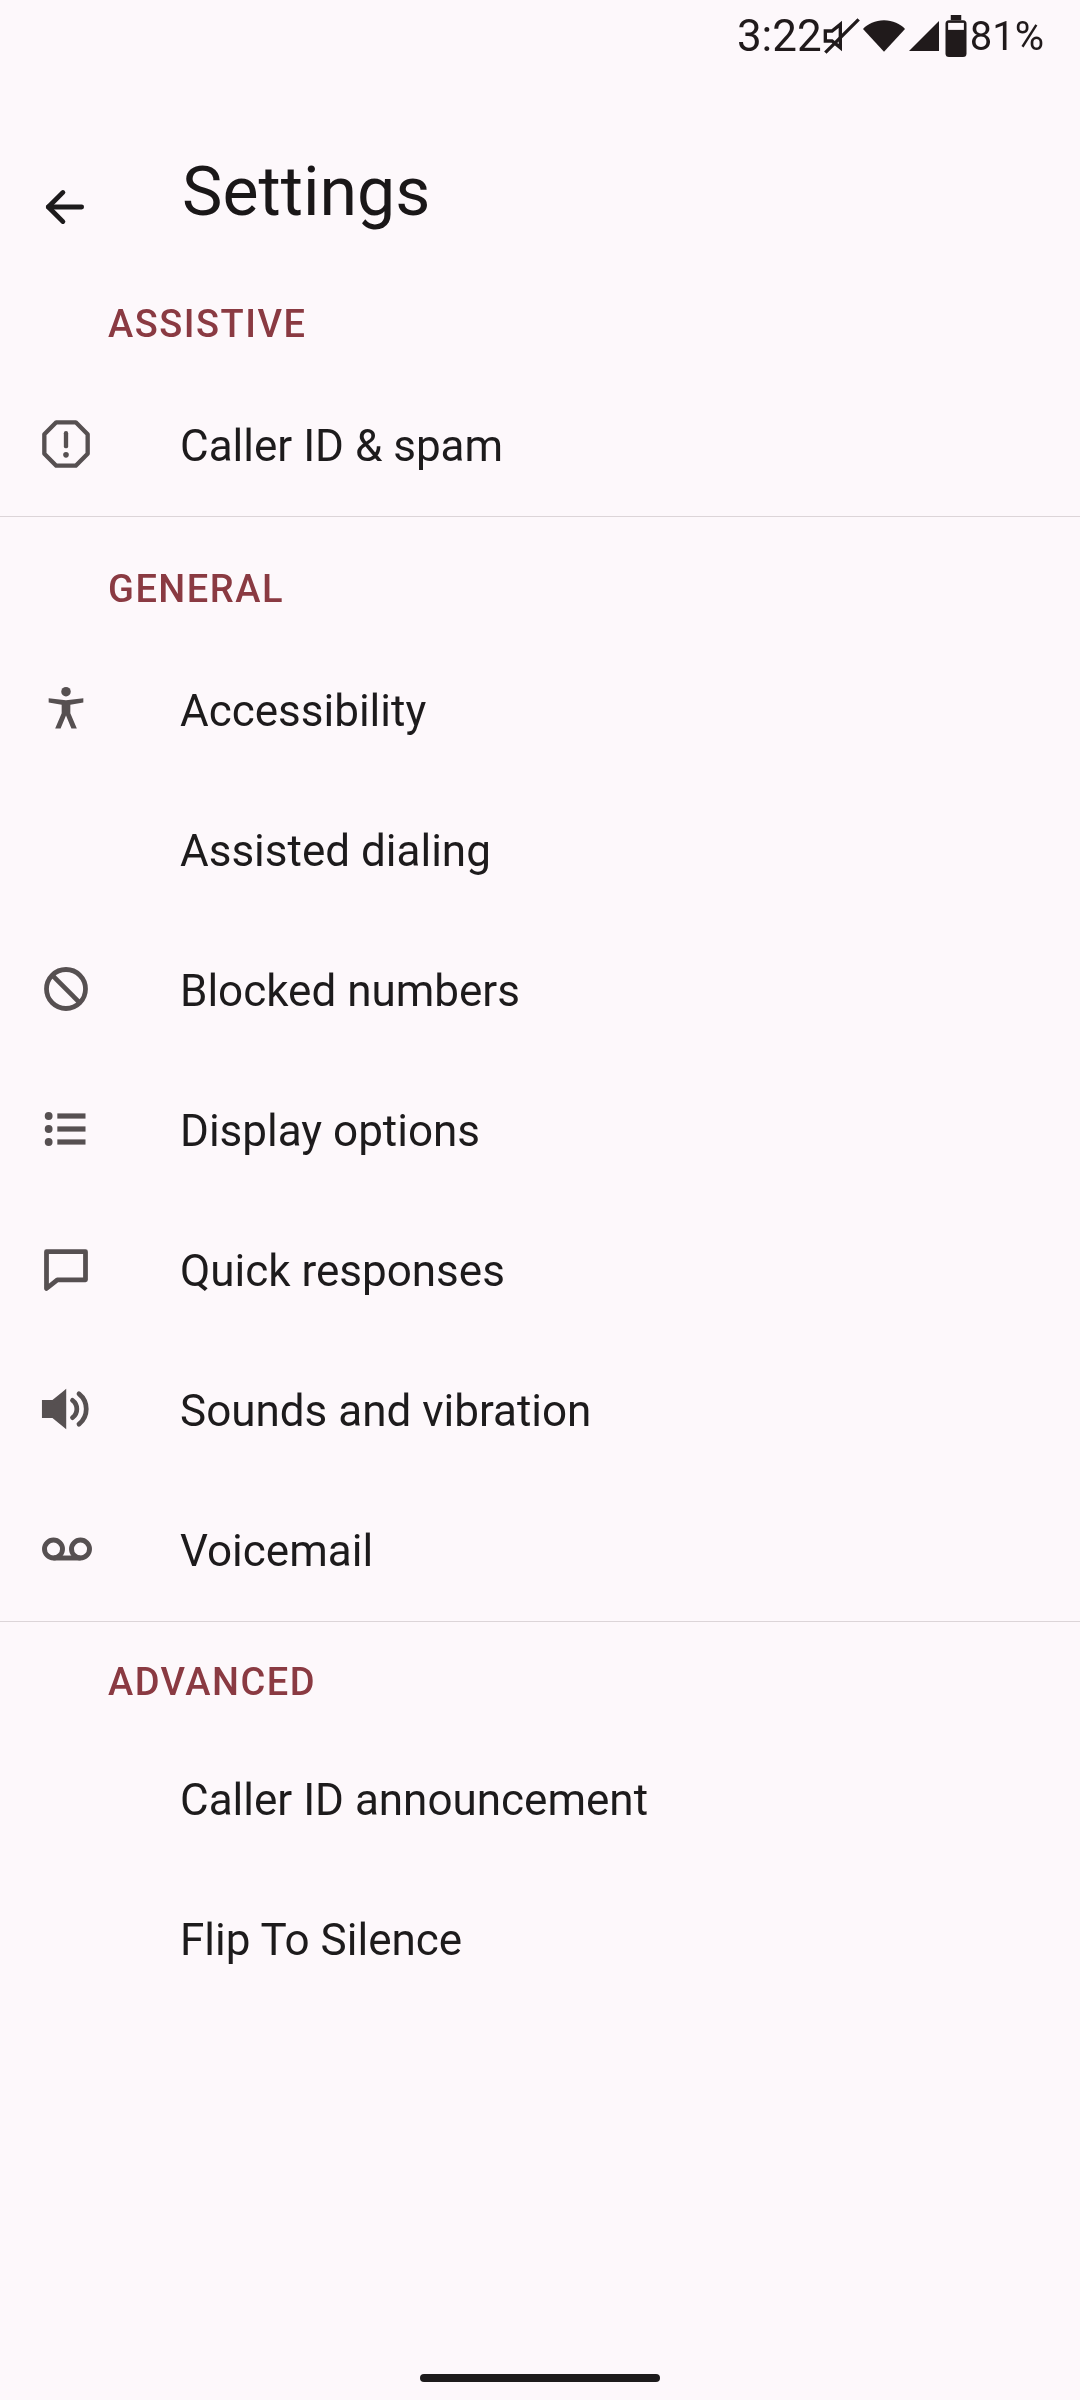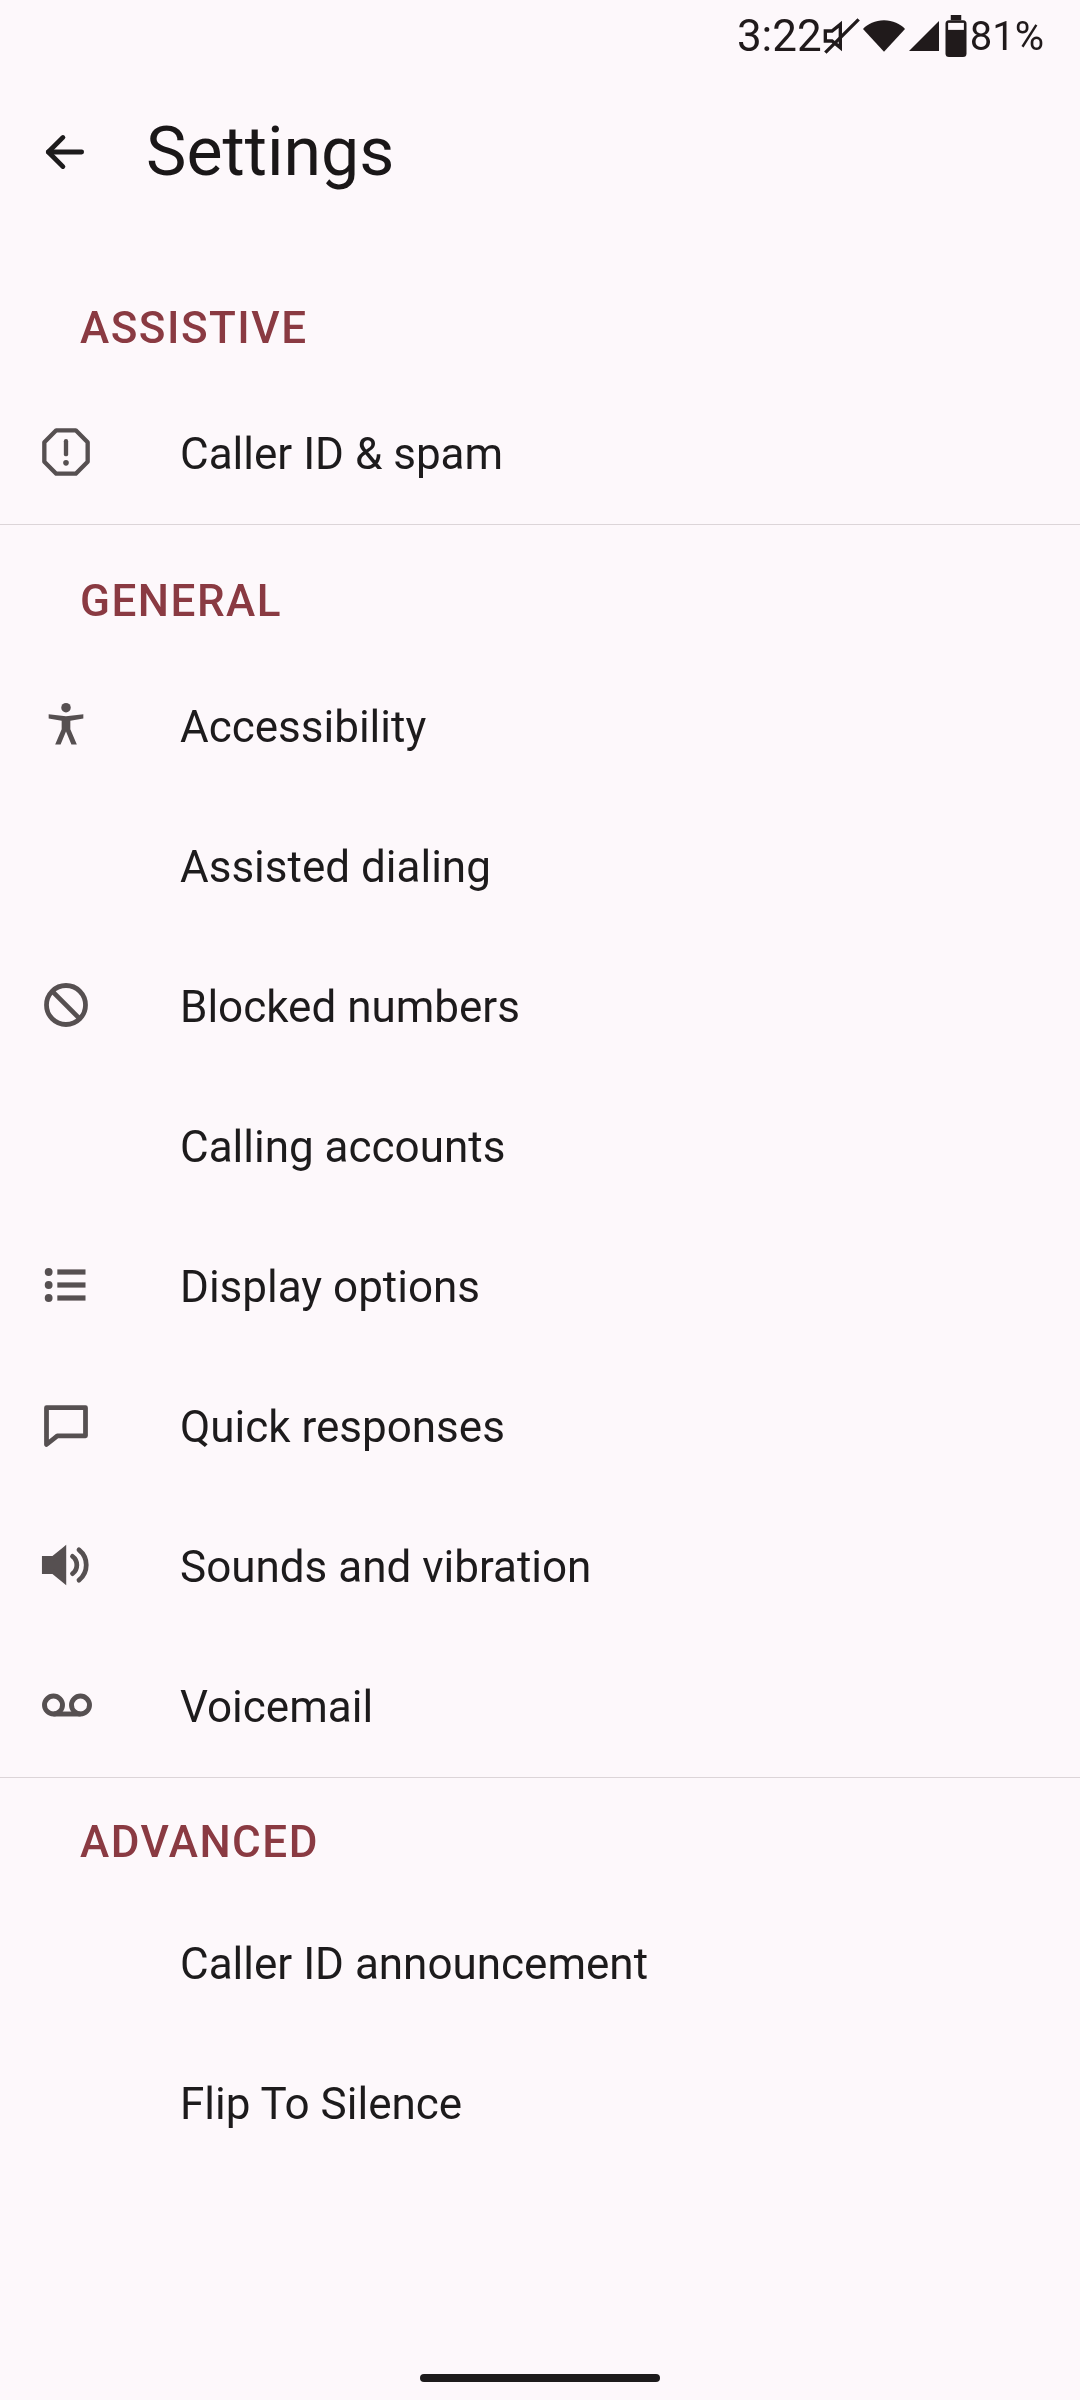--- a/index.html
+++ b/index.html
@@ -1,24 +1,24 @@
 <!DOCTYPE html>
 <html><head>
 <meta charset="utf-8">
 <style>
   * { box-sizing: border-box; margin: 0; padding: 0; }
   html, body { width: 1080px; height: 2400px; background: #fdf8fb; font-family: Roboto, "Segoe UI", Arial, sans-serif; color: #1d1b1c; overflow: hidden; }
   .status-bar { display: flex; justify-content: flex-end; align-items: center; height: 72px; padding: 0 36px 0 40px; font-size: 44px; font-weight: 400; color: #201a1b; }
   .status-right { display: flex; align-items: center; gap: 1px; }
   .status-right svg { display: block; }
-  .app-bar { display: flex; align-items: center; height: 160px; padding: 0 40px; gap: 56px; }
+  .app-bar { display: flex; align-items: flex-end; height: 160px; padding: 0 40px; gap: 92px; }
   .back-btn { width: 50px; height: 50px; display: flex; align-items: center; justify-content: center; background: none; border: none; cursor: pointer; }
   .page-title { font-size: 68px; font-weight: 400; color: #1a1718; }
   .content { padding-top: 20px; }
-  .section-header { padding: 50px 0 30px 80px; font-size: 44px; font-weight: 500; letter-spacing: 1.5px; color: #8a3a42; }
+  .section-header { padding: 50px 0 30px 108px; font-size: 38px; font-weight: 500; letter-spacing: 1.5px; color: #8a3a42; }
   .settings-item { display: flex; align-items: center; height: 140px; padding: 0 40px 0 40px; cursor: pointer; }
   .settings-item .icon-col { width: 140px; display: flex; align-items: center; justify-content: flex-start; }
   .settings-item .icon-col svg { opacity: 0.85; }
   .settings-item .label { font-size: 44px; font-weight: 400; color: #1d1b1c; text-align: right; }
   .divider { height: 1px; background: #dcd5d8; width: 100%; }
   .nav-handle { position: absolute; left: 50%; transform: translateX(-50%); bottom: 18px; width: 240px; height: 8px; border-radius: 8px; background: #1d1b1c; }
 </style>
 </head>
 <body>
 
@@ -105,24 +105,20 @@
       <span>
         <svg width="52" height="52" viewBox="0 0 24 24" fill="none" stroke="#3a3334" stroke-width="2.2">
             <circle cx="12" cy="12" r="9"></circle>
             <line x1="5.5" y1="5.5" x2="18.5" y2="18.5"></line>
           </svg>
       </span>
     </div>
     <span class="label">Blocked numbers</span>
   </div>
 
-  <div class="settings-item">
-    <div class="icon-col"></div>
-    <span class="label">Calling accounts</span>
-  </div>
 
   <div class="settings-item">
     <div class="icon-col">
       <span>
         <svg width="52" height="52" viewBox="0 0 24 24" fill="#3a3334">
             <circle cx="4" cy="6" r="1.8"></circle>
             <circle cx="4" cy="12" r="1.8"></circle>
             <circle cx="4" cy="18" r="1.8"></circle>
             <rect x="8" y="4.8" width="13" height="2.4"></rect>
             <rect x="8" y="10.8" width="13" height="2.4"></rect>

